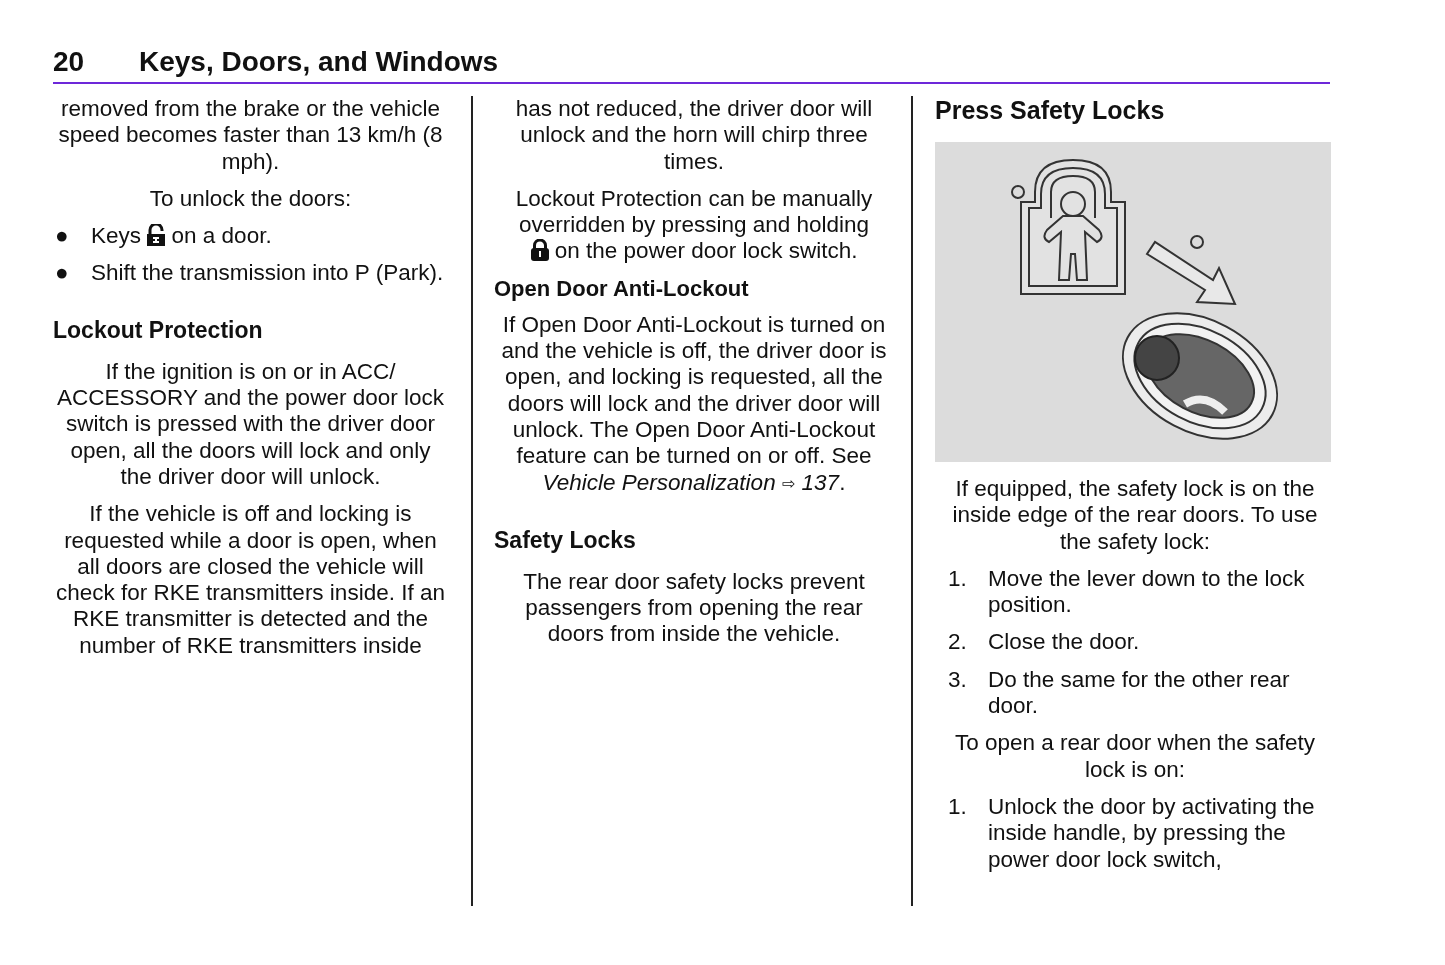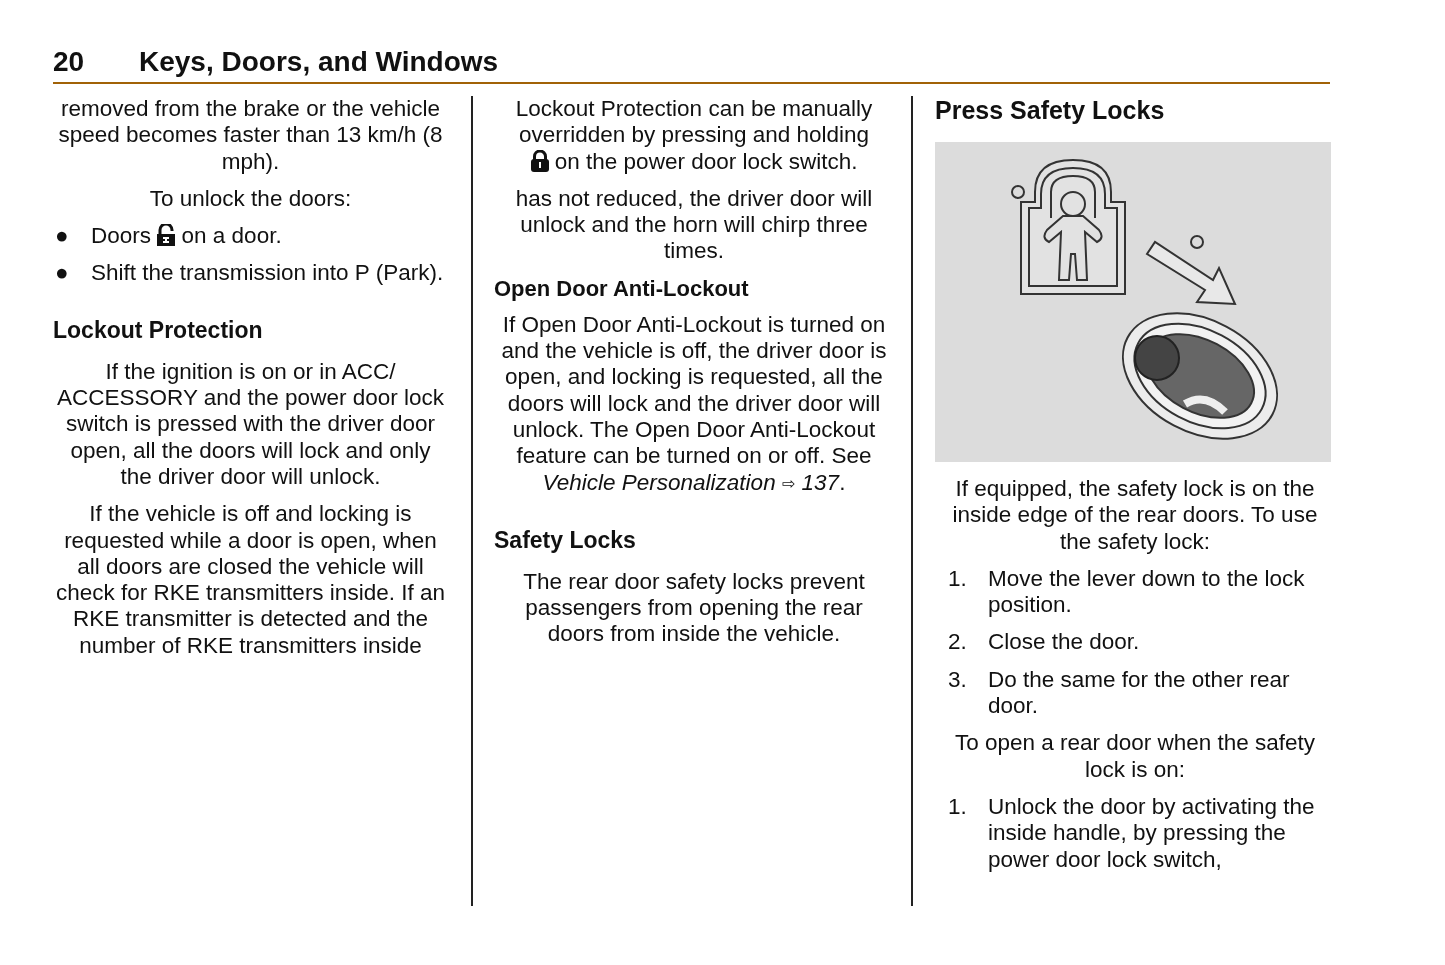--- a/index.html
+++ b/index.html
@@ -1,19 +1,19 @@
 <!DOCTYPE html>
 <html><head>
 <meta charset="utf-8">
 <style>
   html, body { margin: 0; padding: 0; background: #ffffff; }
   body { width: 1445px; height: 965px; position: relative; overflow: hidden;
          font-family: "Liberation Sans", sans-serif; color: #111; }
   .header { position: absolute; left: 53px; top: 46px; width: 1277px; height: 36px;
-            border-bottom: 2px solid #a16207; }
+            border-bottom: 2px solid #6d28d9; }
   .header .pnum { position: absolute; left: 0; top: 0; font-size: 28px; font-weight: bold; }
   .header .ptitle { position: absolute; left: 86px; top: 0; font-size: 28px; font-weight: bold; }
   .col { position: absolute; top: 96px; font-size: 22.5px; line-height: 26.3px; }
   .col1 { left: 53px; width: 395px; }
   .col2 { left: 494px; width: 400px; }
   .col3 { left: 935px; width: 400px; }
   .vline { position: absolute; top: 96px; height: 810px; width: 1.5px; background: #222; }
   p { margin: 0 0 11px 0; text-align: center; }
   .bul { position: relative; padding-left: 38px; margin: 0 0 11px 0; }
   .bul .dot { position: absolute; left: 2px; top: 0; }
@@ -36,50 +36,50 @@
 </div>
 
 <div class="vline" style="left:471px"></div>
 <div class="vline" style="left:911px"></div>
 
 <div class="col col1">
   <p>removed from the brake or the vehicle speed becomes faster than 13 km/h (8 mph).</p>
   <p>To unlock the doors:</p>
   <div class="bul">
     <span class="dot">●</span>
-    <span>Doors</span>
+    <span>Keys</span>
     <svg class="lock" viewBox="0 0 18 22">
       <path d="M3 10 V6 A6 6 0 0 1 15 6 V7" fill="none" stroke="#111" stroke-width="3"></path>
       <rect x="0" y="10" width="18" height="12" fill="#111"></rect>
       <rect x="8" y="13" width="2" height="6" fill="#fff"></rect>
       <rect x="6" y="13" width="6" height="2" fill="#fff"></rect>
       <rect x="6" y="17" width="6" height="2" fill="#fff"></rect>
     </svg>
     <span>on a door.</span>
   </div>
   <div class="bul">
     <span class="dot">●</span>
     <span>Shift the transmission into P (Park).</span>
   </div>
   <h2>Lockout Protection</h2>
   <p>If the ignition is on or in ACC/ ACCESSORY and the power door lock switch is pressed with the driver door open, all the doors will lock and only the driver door will unlock.</p>
   <p>If the vehicle is off and locking is requested while a door is open, when all doors are closed the vehicle will check for RKE transmitters inside. If an RKE transmitter is detected and the number of RKE transmitters inside</p>
 </div>
 
 <div class="col col2">
+  <p>has not reduced, the driver door will unlock and the horn will chirp three times.</p>
   <p>
     <span>Lockout Protection can be manually overridden by pressing and holding</span><br>
     <svg class="lock" viewBox="0 0 18 22">
       <path d="M3.5 10 V6.5 A5.5 5.5 0 0 1 14.5 6.5 V10" fill="none" stroke="#111" stroke-width="3"></path>
       <rect x="0" y="9" width="18" height="13" rx="3" fill="#111"></rect>
       <rect x="8" y="12" width="2" height="6" fill="#fff"></rect>
     </svg>
     <span>on the power door lock switch.</span>
   </p>
-  <p>has not reduced, the driver door will unlock and the horn will chirp three times.</p>
   <h3>Open Door Anti-Lockout</h3>
   <p>
     <span>If Open Door Anti-Lockout is turned on and the vehicle is off, the driver door is open, and locking is requested, all the doors will lock and the driver door will unlock. The Open Door Anti-Lockout feature can be turned on or off. See </span><i>Vehicle Personalization</i>
     <span class="ref">⇨</span>
     <i>137</i>.
   </p>
   <h2>Safety Locks</h2>
   <p>The rear door safety locks prevent passengers from opening the rear doors from inside the vehicle.</p>
 </div>
 

